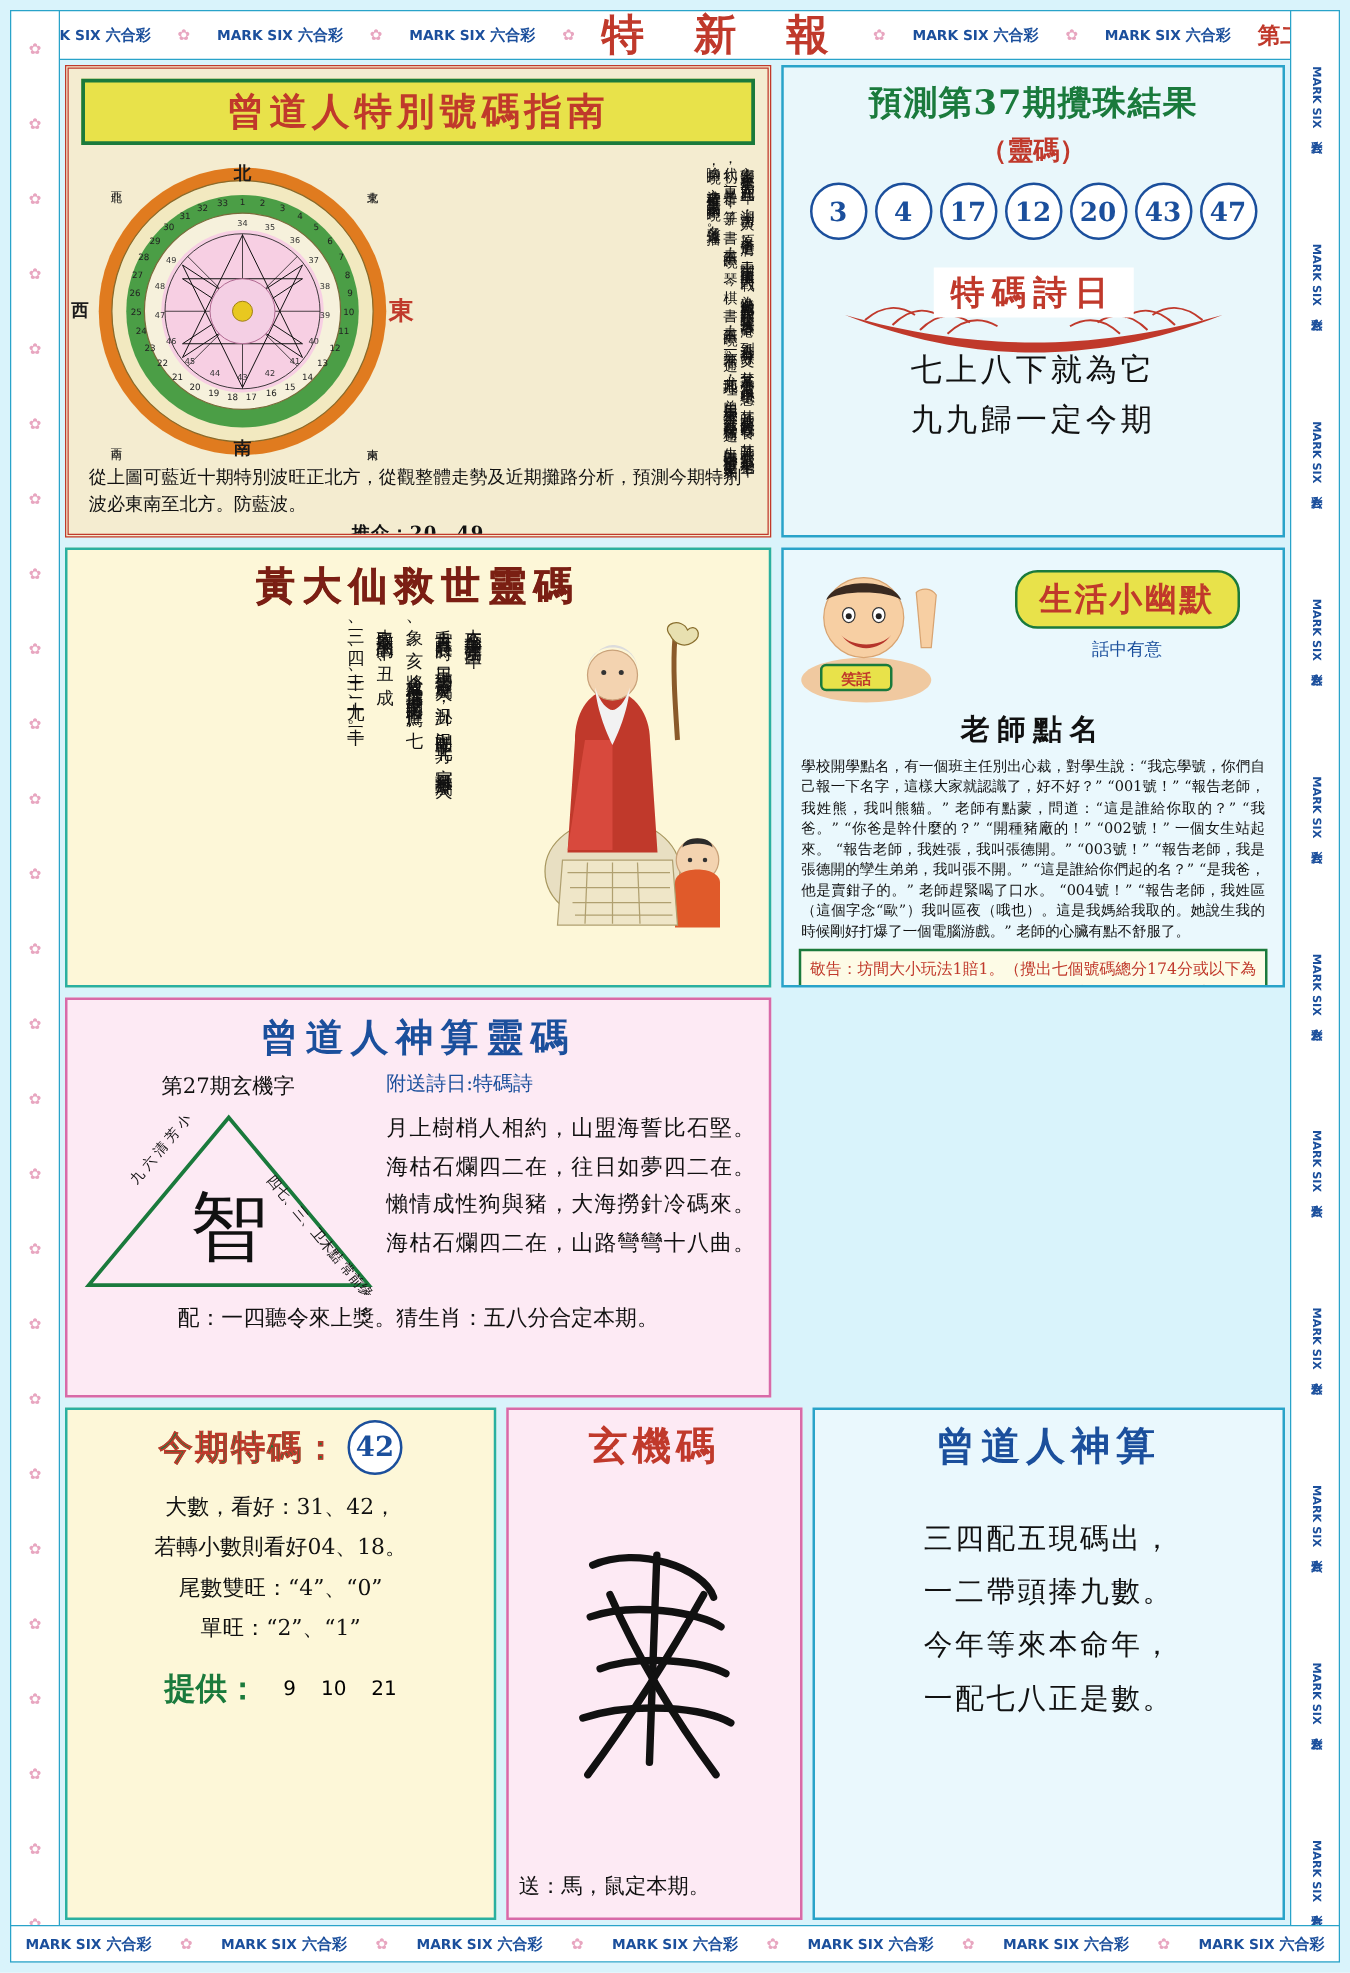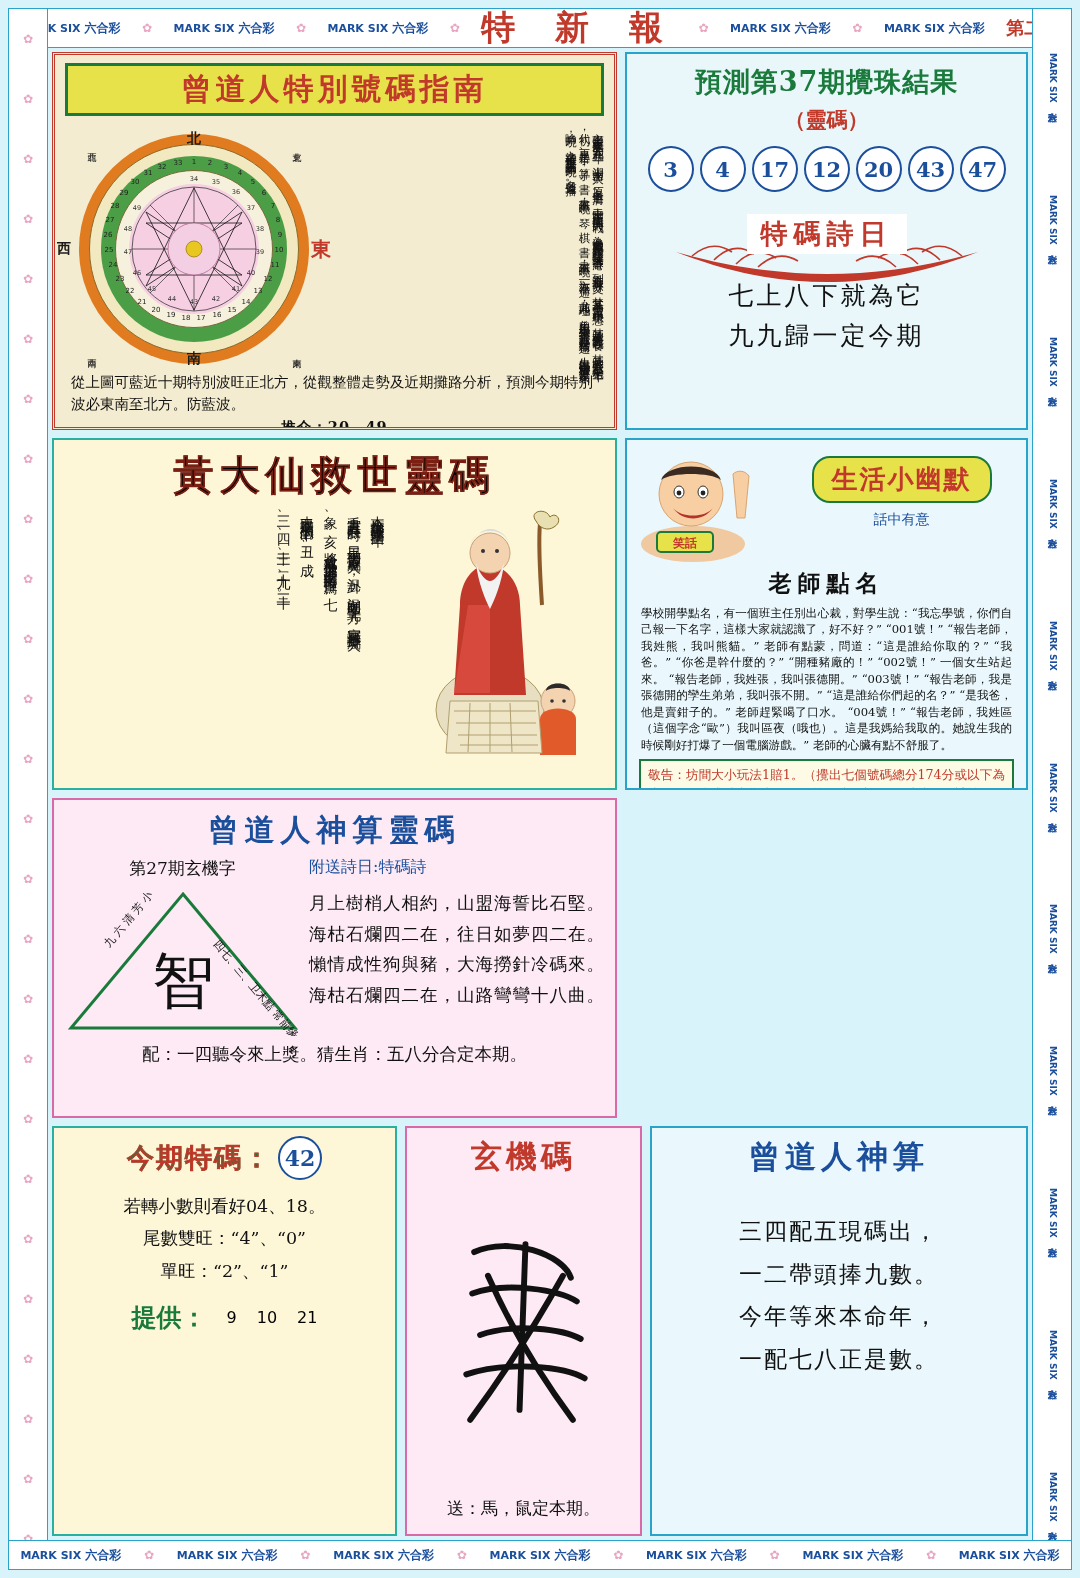--- a/index.html
+++ b/index.html
@@ -149,21 +149,21 @@
   }
   .p2-poem {
     margin-top:6px; text-align:center;
     font-size:25px; line-height:1.6; color:#111;
     font-family:"DejaVu Serif", serif; letter-spacing:3px;
   }
 
   
   .p3 { background:#fdf7d8; border:2px solid #2ab0a0; padding:4px; }
   .p3-title {
-    text-align:center; color:#000000; font-size:40px; font-weight:bold;
+    text-align:center; color:#7f1d1d; font-size:31px; font-weight:bold;
     letter-spacing:6px; font-family:Liberation Serif, serif;
     -webkit-text-stroke:0.5px #7a1f12;
     margin:4px 0 2px 0;
   }
   .p3-body { display:flex; flex-direction:row-reverse; height:270px; padding:0 6px; }
   .p3-img { width:215px; position:relative; }
   .p3-cols { flex:1; display:flex; flex-direction:row-reverse; gap:6px; padding-right:4px; }
   .p3-cols .vcol { height:264px; font-size:14px; letter-spacing:2px; line-height:1.25; color:#111; font-family:"DejaVu Serif", serif;}
 
   
@@ -211,21 +211,21 @@
     width:44px;height:44px;border-radius:50%;border:2px solid #1b4f9c;color:#1b4f9c;
     display:flex;align-items:center;justify-content:center;font-size:22px;font-weight:bold;background:#fff;
     font-family:"DejaVu Serif", serif;
   }
   .p6-lines { margin-top:10px; font-size:17.5px; line-height:1.85; color:#111; text-align:center; font-family:"DejaVu Serif", serif;}
   .p6-provide { display:flex; align-items:center; justify-content:center; gap:20px; margin-top:14px; }
   .p6-provide .lbl { color:#1a7a3c; font-size:25px; font-weight:bold; font-family:"DejaVu Serif", serif;}
   .p7 { background:#fdeaf4; border:2px solid #d86aa8; padding:8px; display:flex; flex-direction:column; }
   .p7-h { text-align:center; color:#c0392b; font-size:31px; font-weight:bold; letter-spacing:4px; font-family:"DejaVu Serif", serif;}
   .p7-sig { flex:1; position:relative; }
-  .p7-foot { text-align:center; font-size:17px; color:#111; font-family:"DejaVu Serif", serif; padding-bottom:6px;margin-top:15px;}
+  .p7-foot { font-size:17px; color:#111; font-family:"DejaVu Serif", serif; padding-bottom:6px;margin-top:15px;}
   .p8 { background:#eaf8fd; border:2px solid #29a3c9; padding:8px; }
   .p8-h { text-align:center; color:#1b4f9c; font-size:31px; font-weight:bold; letter-spacing:5px; font-family:"DejaVu Serif", serif;}
   .p8-lines { margin-top:32px; font-size:23px; line-height:1.85; color:#111; font-family:"DejaVu Serif", serif; letter-spacing:2px; text-align:center;}
 </style>
 </head>
 <body>
 
 <div class="page">
 
   <div class="border-band band-top">
@@ -577,20 +577,21 @@
     </div>
 
     <div class="brow" style="grid-column:1 / 3;">
 
       <div class="panel p6">
         <div class="p6-h">
           <span class="t">今期特碼：</span>
           <span class="c">42</span>
         </div>
         <div class="p6-lines">
+          <div>大數，看好：31、42，</div>
           <div>若轉小數則看好04、18。</div>
           <div>尾數雙旺：“4”、“0”</div>
           <div>單旺：“2”、“1”</div>
         </div>
         <div class="p6-provide">
           <span class="lbl">提供：</span>
           <span class="c">9</span>
           <span class="c">10</span>
           <span class="c">21</span>
         </div>

